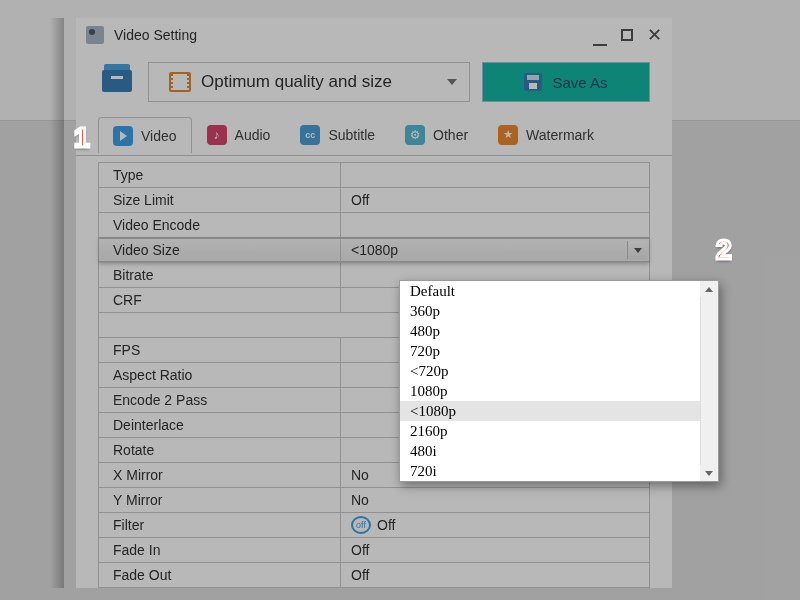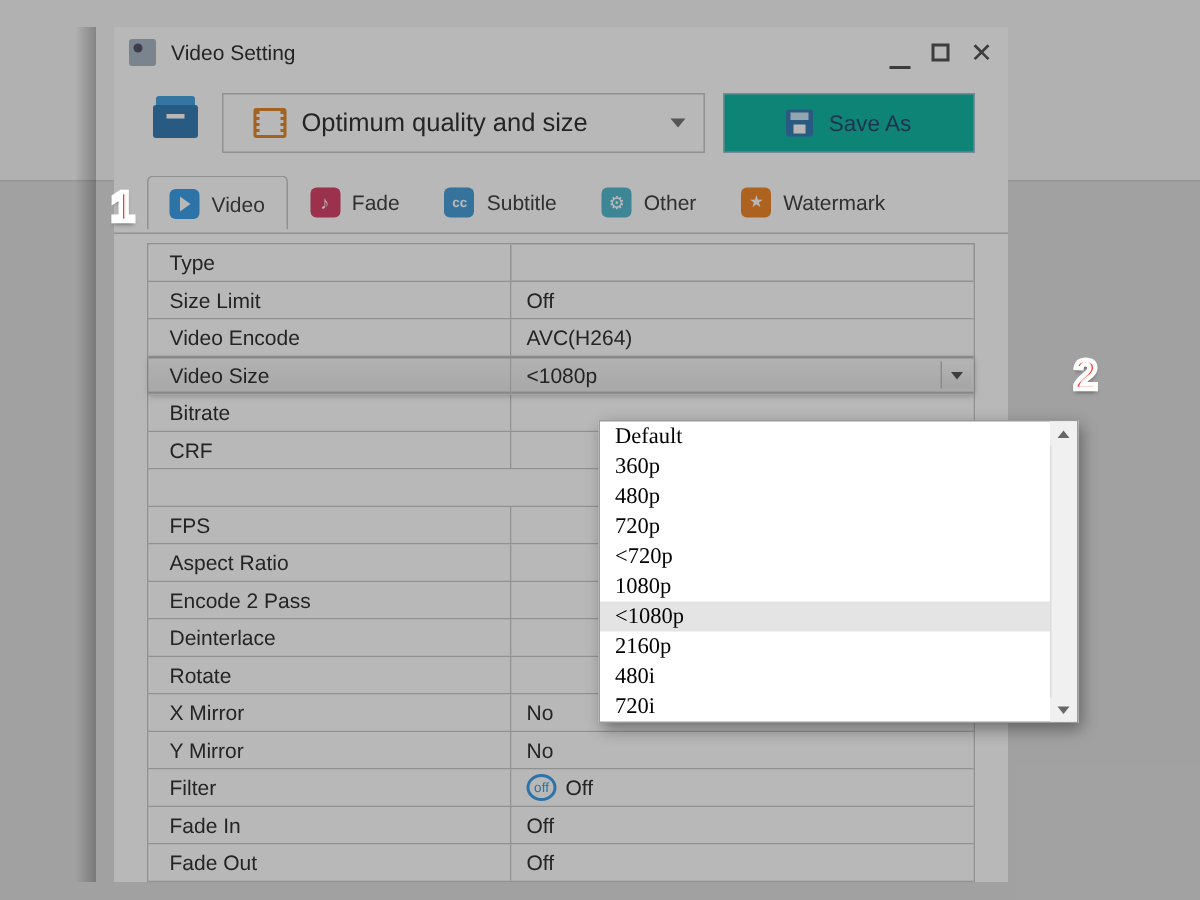--- a/index.html
+++ b/index.html
@@ -190,21 +190,21 @@
     </div>
   </div>
 
   <div class="tabs">
     <div class="tab active">
       <span class="ticon play"></span>
       <span>Video</span>
     </div>
     <div class="tab">
       <span class="ticon audio"></span>
-      <span>Fade</span>
+      <span>Audio</span>
     </div>
     <div class="tab">
       <span class="ticon sub"></span>
       <span>Subtitle</span>
     </div>
     <div class="tab">
       <span class="ticon other"></span>
       <span>Other</span>
     </div>
     <div class="tab">
@@ -218,23 +218,20 @@
         <div class="k">Type</div>
       </div>
       <div class="row">
         <div class="k">Size Limit</div>
         <div class="v">
           <span>Off</span>
         </div>
       </div>
       <div class="row">
         <div class="k">Video Encode</div>
-        <div class="v">
-          <span>AVC(H264)</span>
-        </div>
       </div>
       <div class="row hl">
         <div class="k">Video Size</div>
         <div class="v">
           <span>&lt;1080p</span>
           <span class="dropbtn"></span>
         </div>
       </div>
       <div class="row">
         <div class="k">Bitrate</div>

